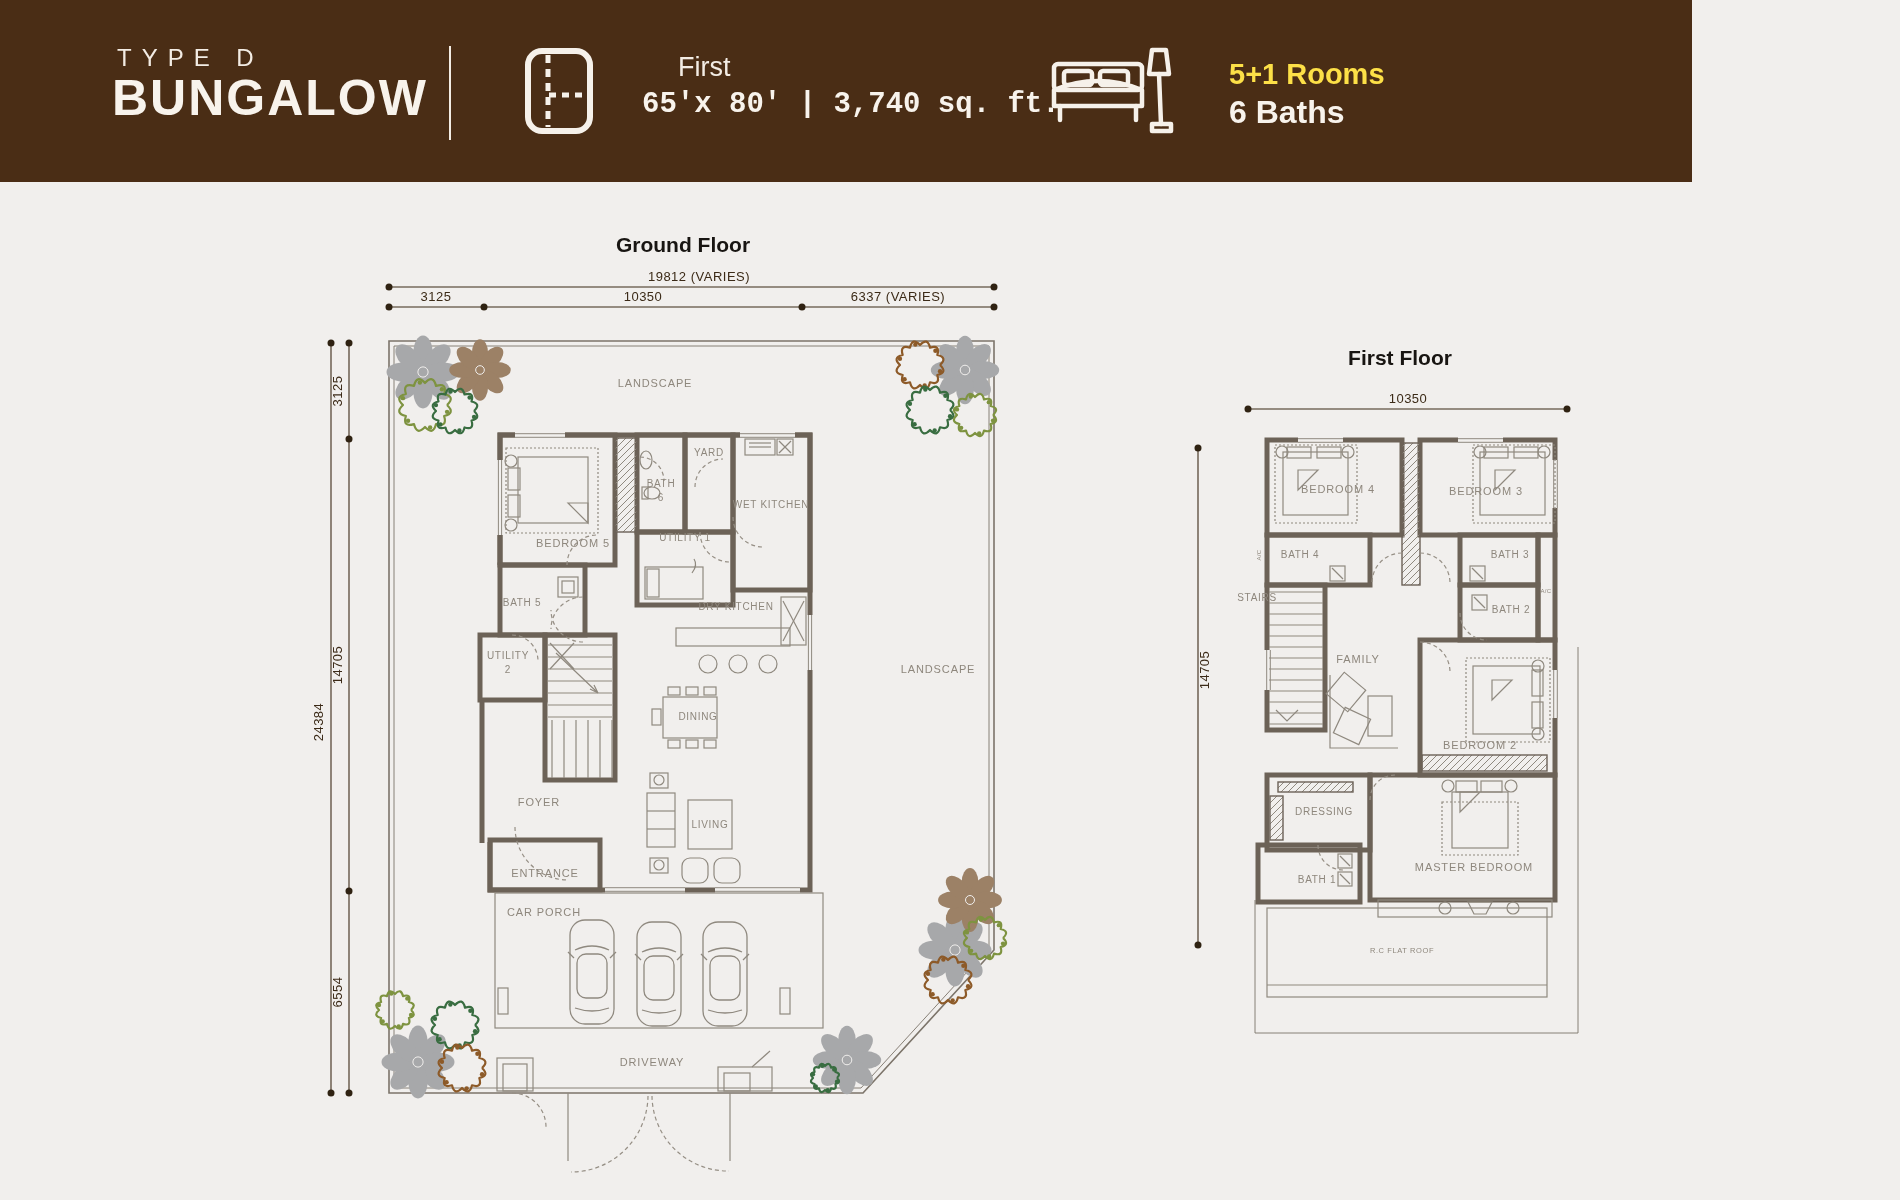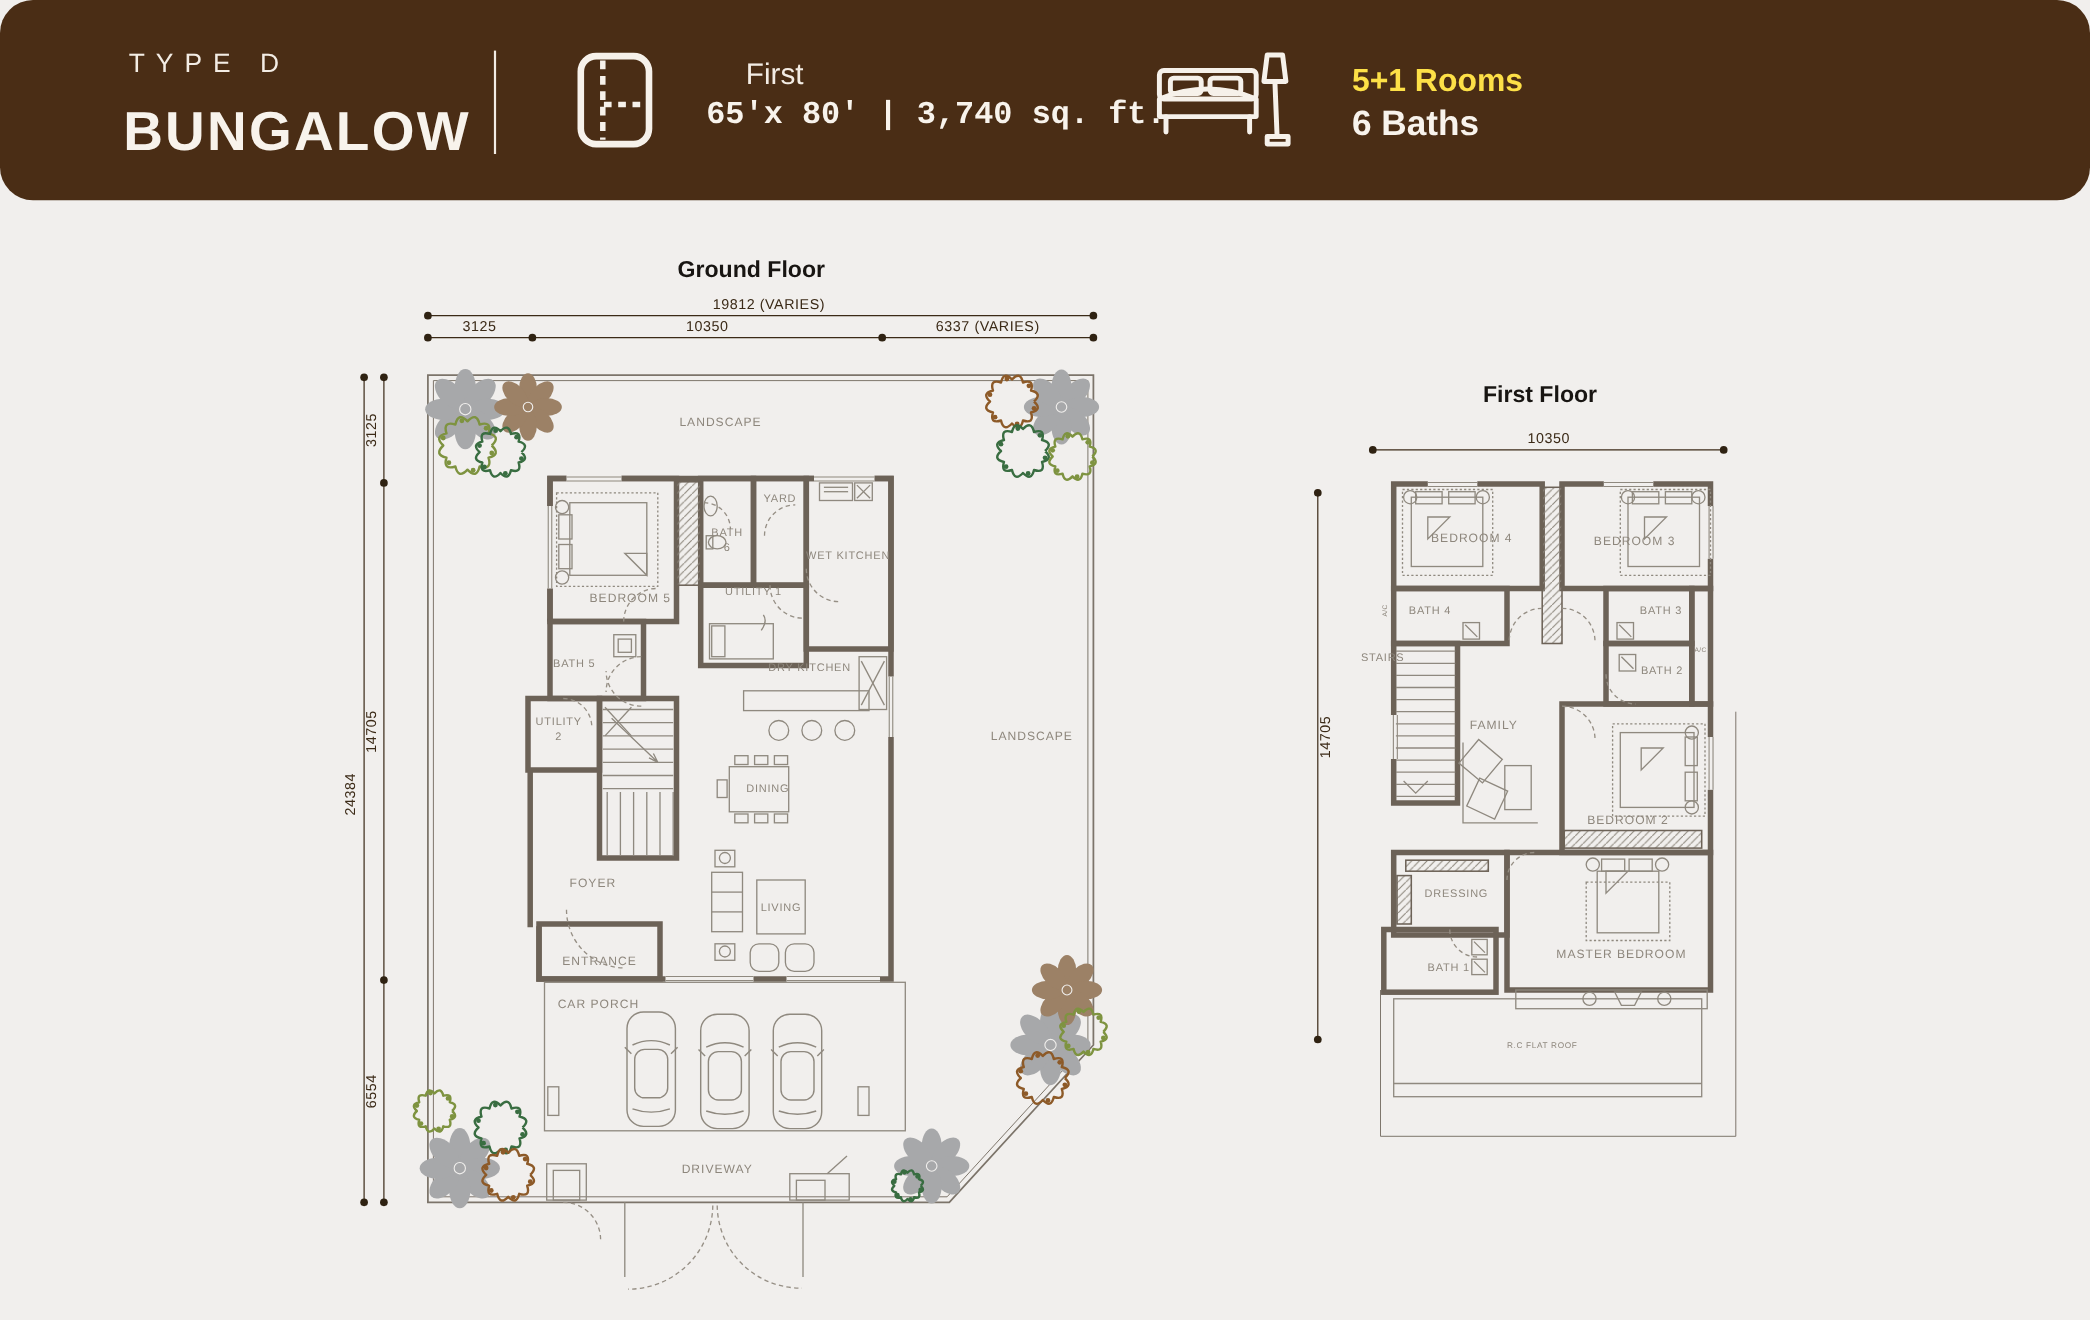--- a/index.html
+++ b/index.html
@@ -2,23 +2,23 @@
 <html style="--header-brown: #4a2d15; --bg: #f1efed; --wall: #6c6257; --thin: #8f897f; --label: #8e877d; --dim: #3b2a17;"><head>
 <meta charset="utf-8">
 <style>
   :root{
     --header-brown:#4a2d15; --bg:#f1efed; --wall:#6c6257; --thin:#8f897f;
     --label:#8e877d; --lot:#7c746a; --dim:#3b2a17; --white:#f6f1ea;
   }
   *{margin:0;padding:0;box-sizing:border-box;}
   html,body{width:1900px;height:1200px;}
   body{background:var(--bg);font-family:"Liberation Sans", sans-serif;position:relative;overflow:hidden;}
-  .topbar{position:absolute;left:0;top:0;width:1900px;height:182px;background:var(--header-brown);color:var(--white);border-radius:30px;}
+  .topbar{position:absolute;left:0;top:0;width:1692px;height:182px;background:var(--header-brown);color:var(--white);}
   .type-label{position:absolute;left:117px;top:44px;font-size:24px;letter-spacing:10px;color:#f3ece4;font-weight:400;}
-  .plan-title{position:absolute;left:112px;top:90px;font-size:50px;font-weight:bold;letter-spacing:2px;color:#f8f3ec;}
+  .plan-title{position:absolute;left:112px;top:69px;font-size:50px;font-weight:bold;letter-spacing:2px;color:#f8f3ec;}
   .hdr-divider{position:absolute;left:449px;top:46px;width:2px;height:94px;background:#f3ece4;}
   .icon-plan{position:absolute;left:522px;top:46px;}
   .from-label{position:absolute;left:678px;top:52px;font-size:27px;color:#f3ece4;}
   .size-text{position:absolute;left:642px;top:88px;font-size:29px;font-weight:bold;color:#f8f3ec;font-family:Liberation Mono, monospace;}
   .icon-bed{position:absolute;left:1048px;top:44px;}
   .rooms-text{position:absolute;left:1229px;top:58px;font-size:29px;font-weight:bold;color:#fde047;}
   .baths-text{position:absolute;left:1229px;top:94px;font-size:32px;font-weight:bold;color:#f8f3ec;}
   svg.plan{position:absolute;}
   svg text{font-family:"Liberation Sans", sans-serif;}
   .ft{font-size:21px;font-weight:bold;fill:#181512;text-anchor:middle;}

